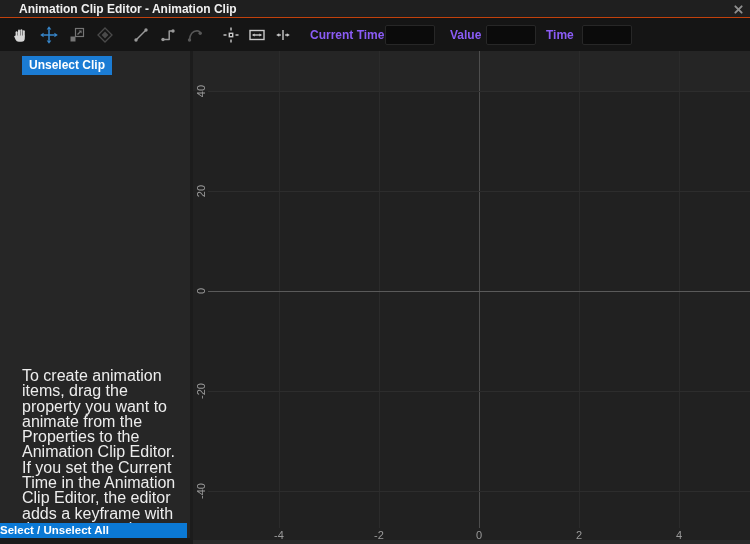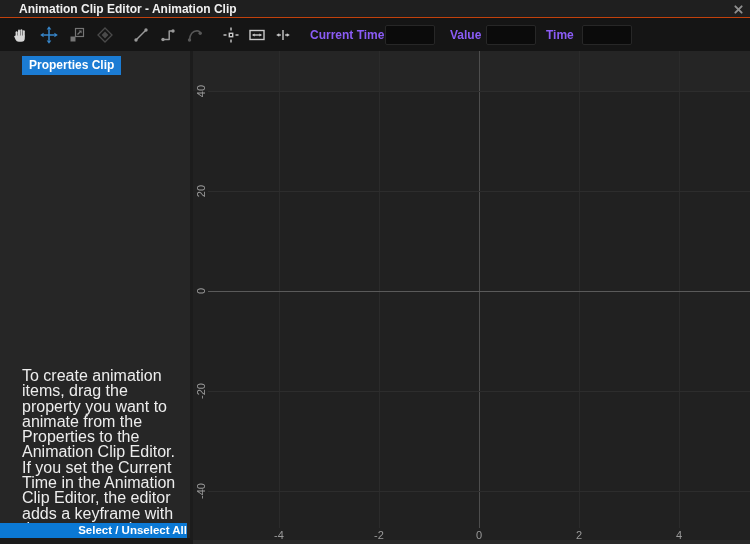--- a/index.html
+++ b/index.html
@@ -14,21 +14,21 @@
   .toolbar{position:absolute;left:0;top:18px;right:0;height:33px;background:#151515;}
   .tool{position:absolute;top:6px;width:22px;height:22px;display:flex;align-items:center;justify-content:center;}
   .tb-label{position:absolute;top:10px;font-size:12px;font-weight:600;color:#8b5cf6;white-space:nowrap;}
   .tb-input{position:absolute;top:7px;width:42px;height:18px;background:#0b0b0b;border:1px solid #272727;border-radius:2px;color:#cccccc;font-size:11px;padding:0 3px;outline:none;font-family:"Liberation Sans",sans-serif;}
   .prefs-btn{position:absolute;left:642px;top:6px;height:22px;padding:0 10px;background:#4d4d4d;border:1px solid #5a5a5a;border-radius:2px;color:#e9e9e9;font-size:12px;font-weight:600;display:flex;align-items:center;cursor:pointer;}
 
   
   .sidebar{position:absolute;left:0;top:51px;width:190px;bottom:0;background:#262626;}
   .clip-item{position:absolute;left:22px;top:5px;background:#1b7cd4;color:#ffffff;font-size:12px;font-weight:600;padding:2px 7px 3px 7px;cursor:pointer;white-space:nowrap;}
   .help-text{position:absolute;left:22px;top:317px;width:168px;font-size:16px;line-height:15.3px;color:#ededed;white-space:pre-line;}
-  .select-all-btn{position:absolute;left:0;top:472px;width:187px;height:15px;background:#0b79d5;color:#ffffff;font-size:11.5px;font-weight:600;text-align:right;line-height:15px;cursor:pointer;}
+  .select-all-btn{position:absolute;left:0;top:472px;width:187px;height:15px;background:#0b79d5;color:#ffffff;font-size:11.5px;font-weight:600;text-align:left;line-height:15px;cursor:pointer;}
   .sidebar-bottom{position:absolute;left:0;top:487px;right:0;bottom:0;background:#1b1b1b;}
 
   
   .divider{position:absolute;left:190px;top:51px;width:3px;bottom:0;background:#1c1c1c;}
   .graph{position:absolute;left:193px;top:51px;width:557px;bottom:0;background:#212121;}
   .top-band{position:absolute;left:0;right:0;top:0;height:40px;background:#252525;}
   .hline{position:absolute;left:15px;right:0;height:1px;background:#2d2d2d;}
   .hline.axis{background:#5a5a5a;}
   .vline{position:absolute;top:0;height:477px;width:1px;background:#2b2b2b;}
   .vline.axis{background:#4d4d4d;}
@@ -154,21 +154,21 @@
 
     <span class="tb-label" style="left:450px">Value</span>
     <input class="tb-input" style="left: 486px;" type="text" value="">
 
     <span class="tb-label" style="left:546px">Time</span>
     <input class="tb-input" style="left: 582px;" type="text" value="">
 
   </div>
 
   <div class="sidebar">
-    <div class="clip-item">Properties Clip</div>
+    <div class="clip-item">Unselect Clip</div>
     <div class="help-text">To create animation items, drag the property you want to animate from the Properties to the Animation Clip Editor.
 If you set the Current Time in the Animation Clip Editor, the editor adds a keyframe with the property value at that time.</div>
     <div class="select-all-btn">Select / Unselect All</div>
     <div class="sidebar-bottom"></div>
   </div>
 
   <div class="divider"></div>
 
   <div class="graph">
     <div class="top-band"></div>

